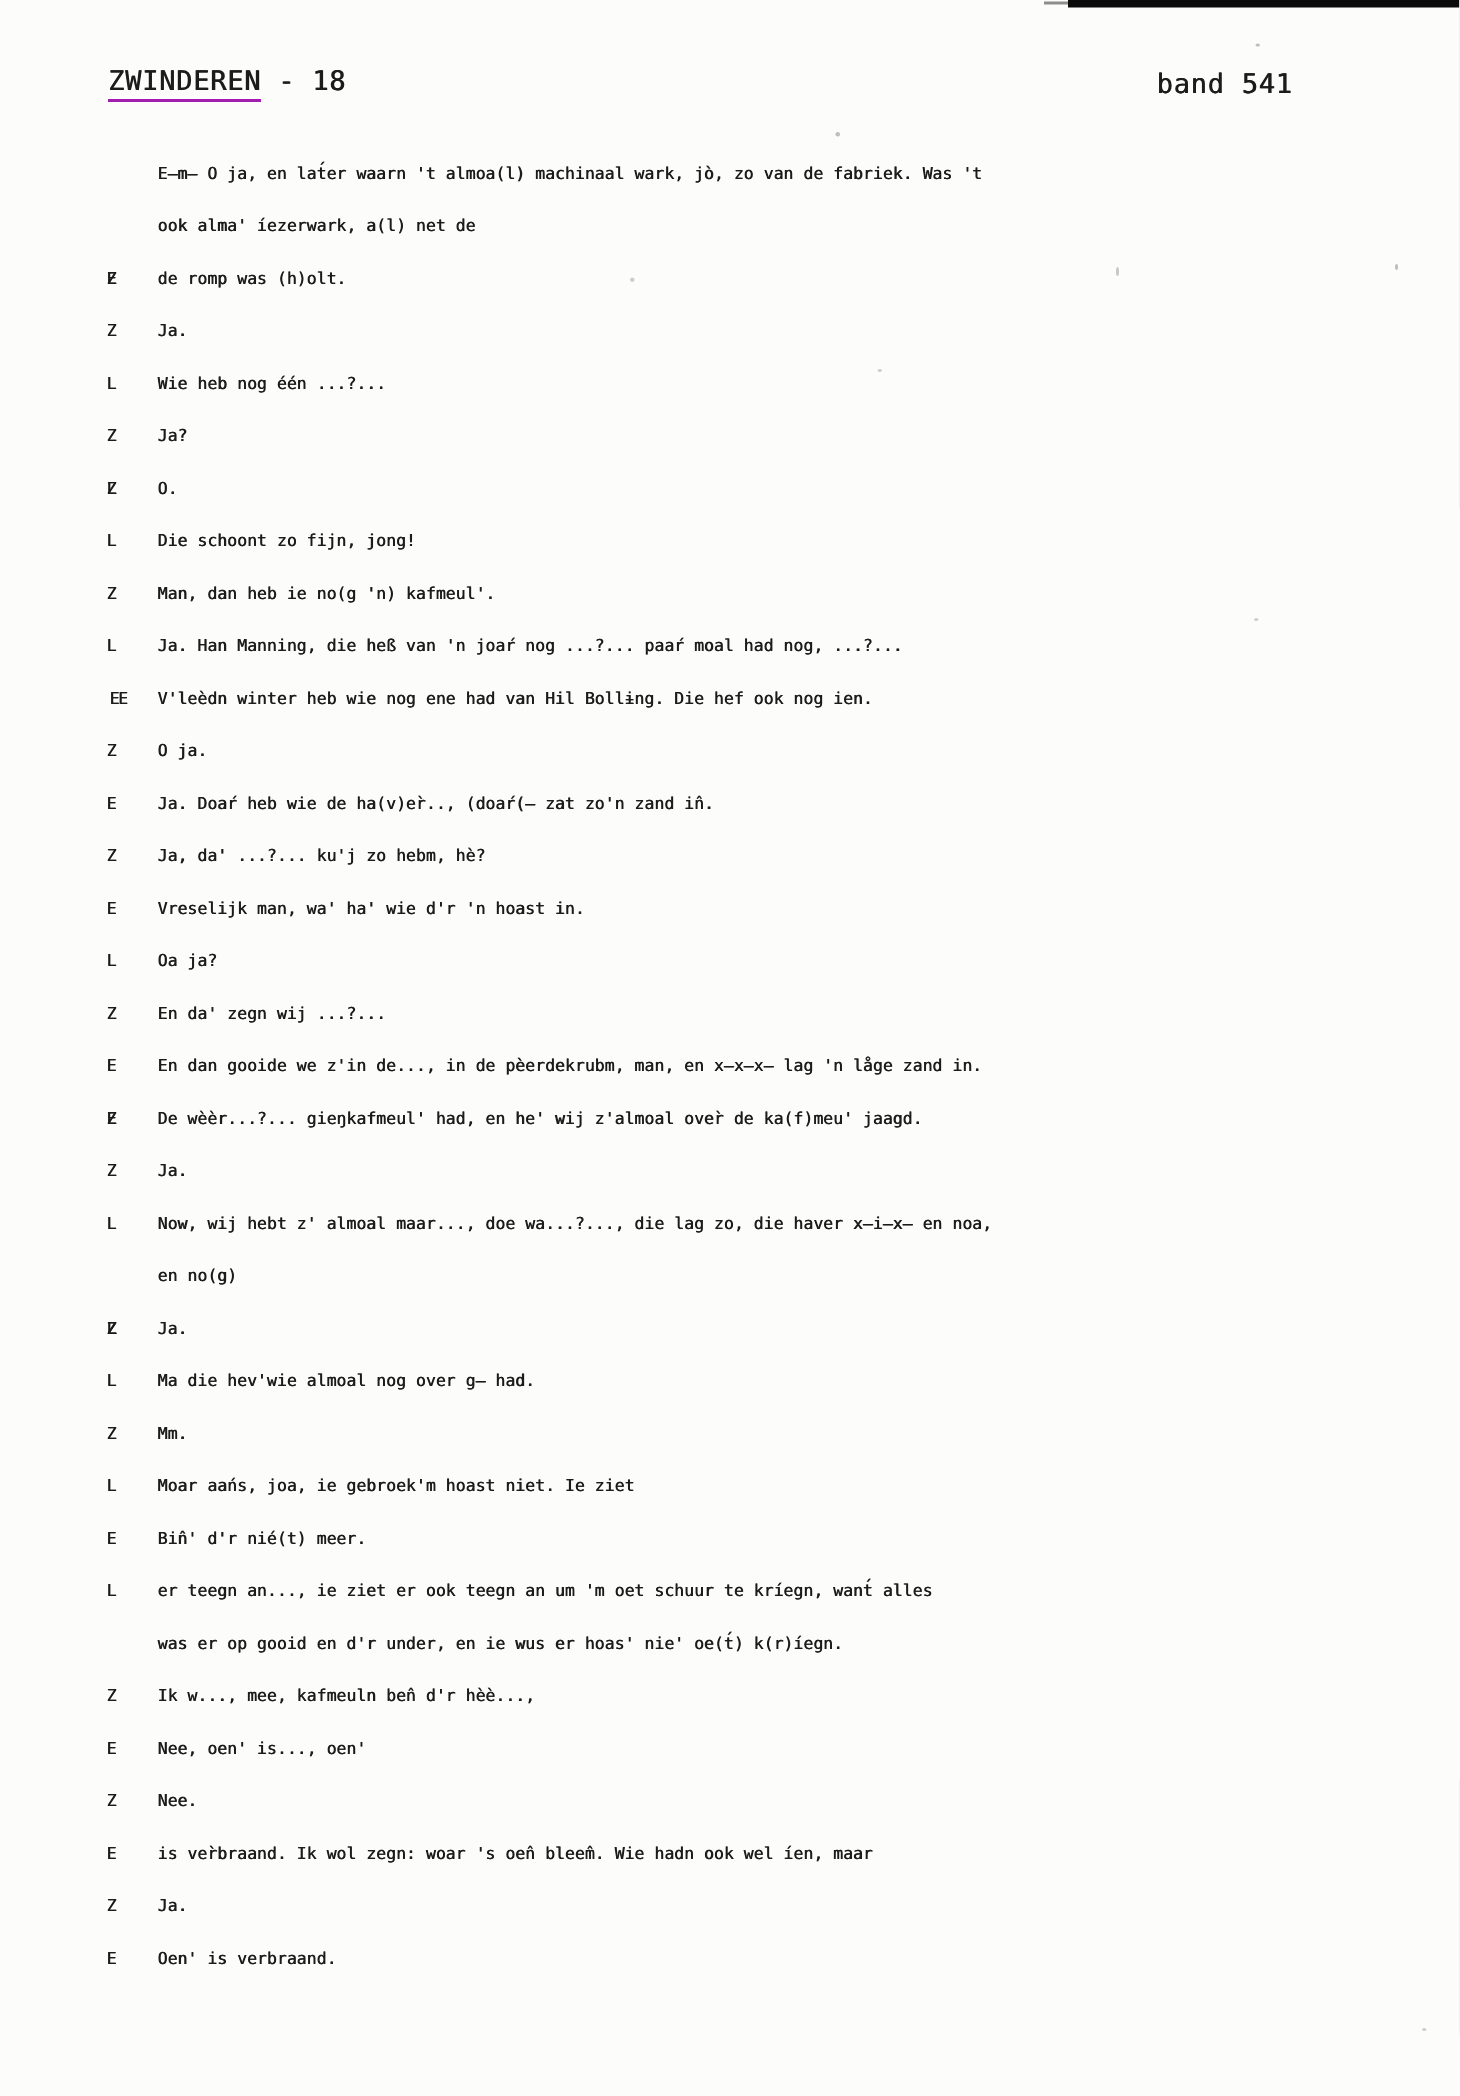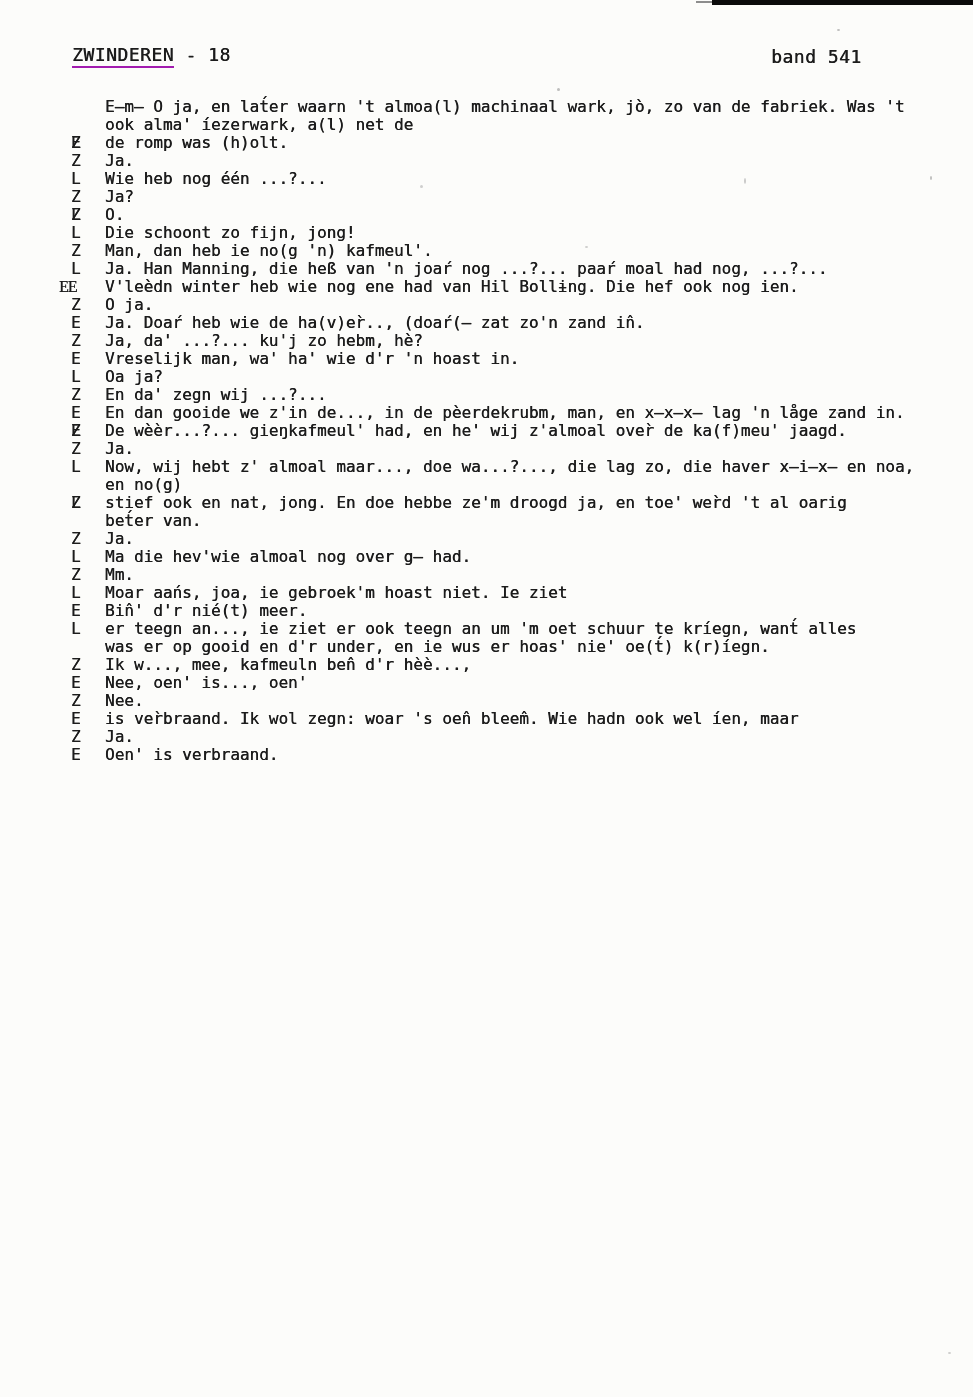--- a/index.html
+++ b/index.html
@@ -22,26 +22,26 @@
   .header{
     position:absolute;top:44px;left:0;right:0;height:26px;
     font-size:18px;letter-spacing:.5px;
     text-shadow:.4px 0 0 currentColor;
   }
   .title{position:absolute;left:72px;top:0;white-space:nowrap;}
   .title .u{border-bottom:2px solid #a21caf;padding-bottom:1px;}
   .band{position:absolute;left:731px;top:2px;white-space:nowrap;margin-left:40px;}
   .dialogue{
     position:absolute;top:98px;left:0;right:0;
-    font-size:16px;line-height:18px;
+    font-size:11px;line-height:35px;
     text-shadow:.35px 0 0 currentColor;
   }
   .row{position:relative;padding-left:105px;padding-right:6px;}
   .speaker{position:absolute;left:71px;top:0;}
-  .speaker.wide{left:59px;letter-spacing:-1px;font-family:Liberation Serif, serif;}
+  .speaker.wide{left:73px;letter-spacing:-1px;}
   .utterance{white-space:pre-wrap;}
   
   .speck{position:absolute;background:#8a8a8a;border-radius:50%;opacity:.55;}
   .speck.s1{left:557px;top:88px;width:3px;height:3px;}
   .speck.s2{left:837px;top:29px;width:3px;height:2px;}
   .speck.s3{left:930px;top:176px;width:2px;height:4px;}
   .speck.s4{left:744px;top:178px;width:2px;height:6px;opacity:.45;}
   .speck.s5{left:420px;top:185px;width:3px;height:3px;opacity:.4;}
   .speck.s6{left:585px;top:246px;width:3px;height:2px;opacity:.4;}
   .speck.s7{left:836px;top:412px;width:3px;height:2px;opacity:.4;}
@@ -148,22 +148,20 @@
       <div class="row">
         <span class="speaker">L</span>
         <div class="utterance">Now, wij hebt z' almoal maar..., doe wa...?..., die lag zo, die haver x̶i̶x̶ en noa,
 en no(g)</div>
       </div>
       <div class="row">
         <span class="speaker">Z</span>
       </div>
       <div class="row">
         <span class="speaker">L</span>
-        <div class="utterance">stief ook en nat, jong. En doe hebbe ze'm droogd ja, en toe' wer̀d 't al oarig
-bet́er van.</div>
       </div>
       <div class="row">
         <span class="speaker">Z</span>
         <div class="utterance">Ja.</div>
       </div>
       <div class="row">
         <span class="speaker">L</span>
         <div class="utterance">Ma die hev'wie almoal nog over g̶ had.</div>
       </div>
       <div class="row">

